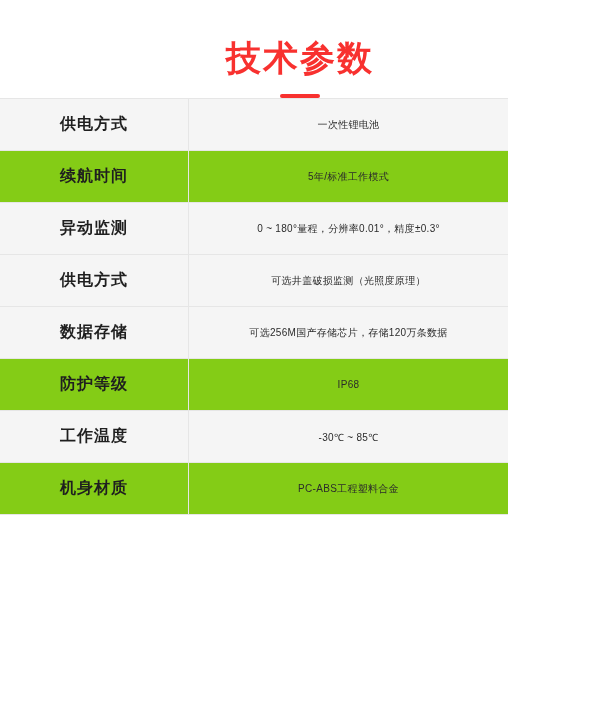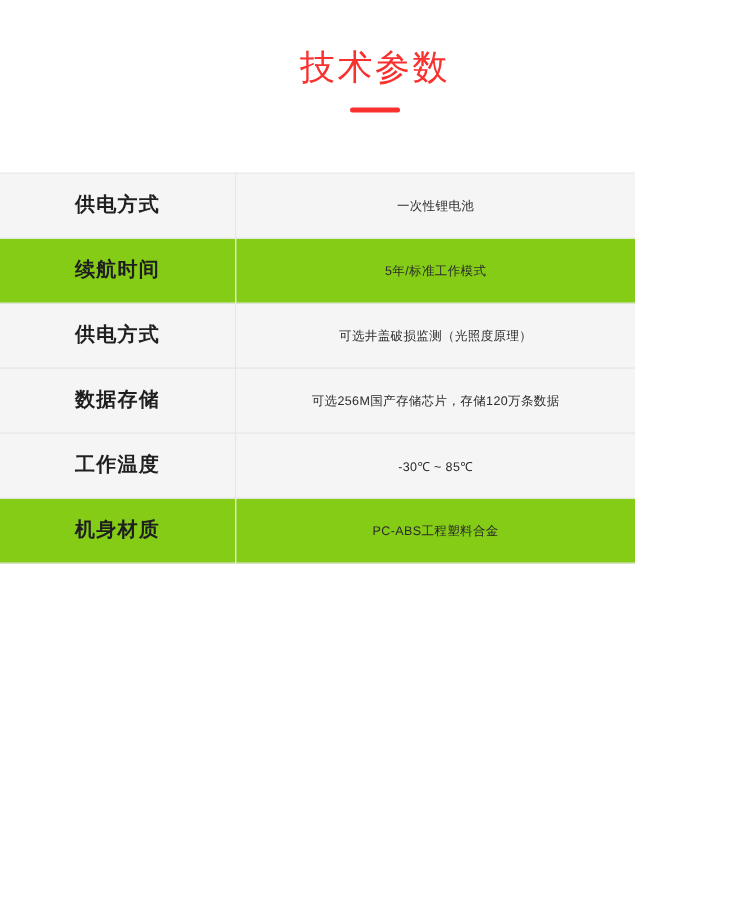--- a/index.html
+++ b/index.html
@@ -18,35 +18,34 @@
     width: 600px;
     height: 727px;
     position: relative;
     box-sizing: border-box;
   }
   .title-block {
     padding-top: 38px;
     text-align: center;
   }
   .title {
-    font-size: 28px;
-    font-weight: normal;
+    font-size: 35px;
+    font-weight: bold;
     letter-spacing: 2px;
     color: #f8312f;
     line-height: 1.15;
   }
   .title-underline {
     width: 40px;
     height: 4px;
     background: #f8312f;
     margin: 16px auto 0 auto;
     border-radius: 2px;
   }
   .spec-table {
-    margin-top: 48px;
     width: 508px;
     border-collapse: collapse;
     table-layout: fixed;
   }
   .spec-table tr {
     height: 52px;
   }
   .spec-table td {
     border-top: 1px solid #e6e6e6;
     border-bottom: 1px solid #e6e6e6;
@@ -90,26 +89,34 @@
     <tbody>
         <tr class="row-odd">
           <td class="cell-label">供电方式</td>
           <td class="cell-value">一次性锂电池</td>
         </tr>
         <tr class="row-even">
           <td class="cell-label">续航时间</td>
           <td class="cell-value">5年/标准工作模式</td>
         </tr>
         <tr class="row-odd">
+          <td class="cell-label">异动监测</td>
+          <td class="cell-value">0 ~ 180°量程，分辨率0.01°，精度±0.3°</td>
+        </tr>
+        <tr class="row-odd">
           <td class="cell-label">供电方式</td>
           <td class="cell-value">可选井盖破损监测（光照度原理）</td>
         </tr>
         <tr class="row-odd">
           <td class="cell-label">数据存储</td>
           <td class="cell-value">可选256M国产存储芯片，存储120万条数据</td>
+        </tr>
+        <tr class="row-even">
+          <td class="cell-label">防护等级</td>
+          <td class="cell-value">IP68</td>
         </tr>
         <tr class="row-odd">
           <td class="cell-label">工作温度</td>
           <td class="cell-value">-30℃ ~ 85℃</td>
         </tr>
         <tr class="row-even">
           <td class="cell-label">机身材质</td>
           <td class="cell-value">PC-ABS工程塑料合金</td>
         </tr>
       </tbody>

